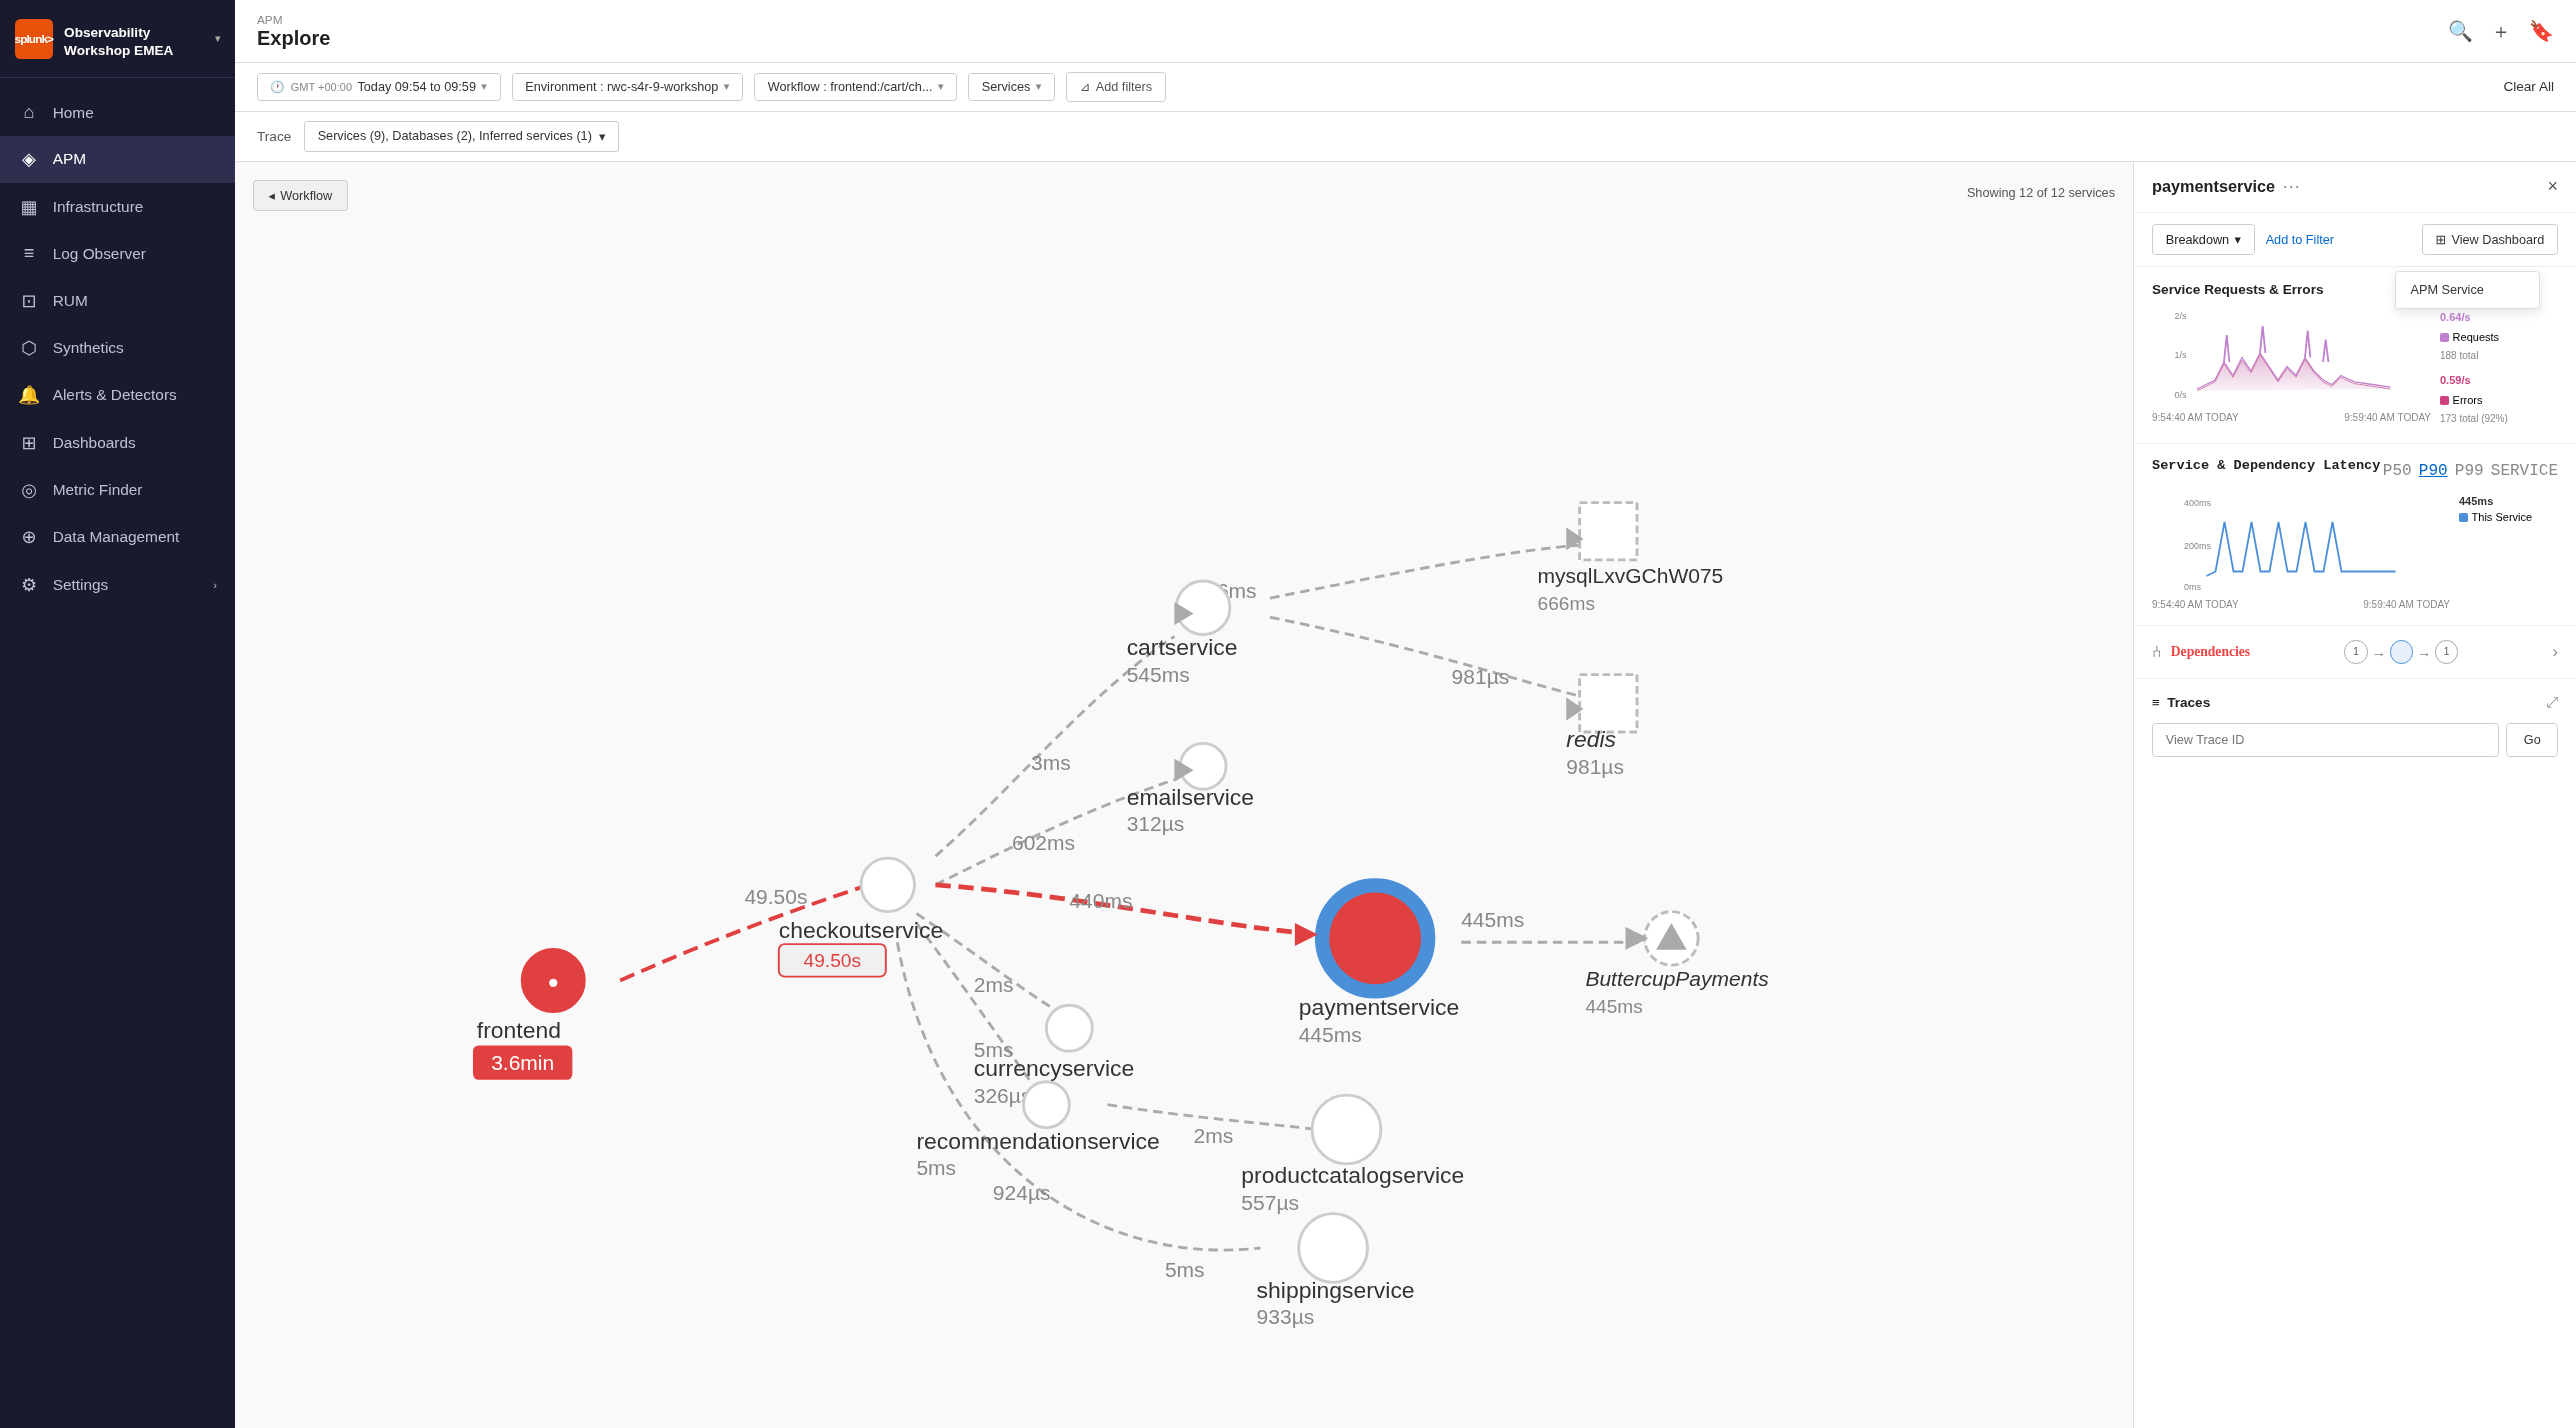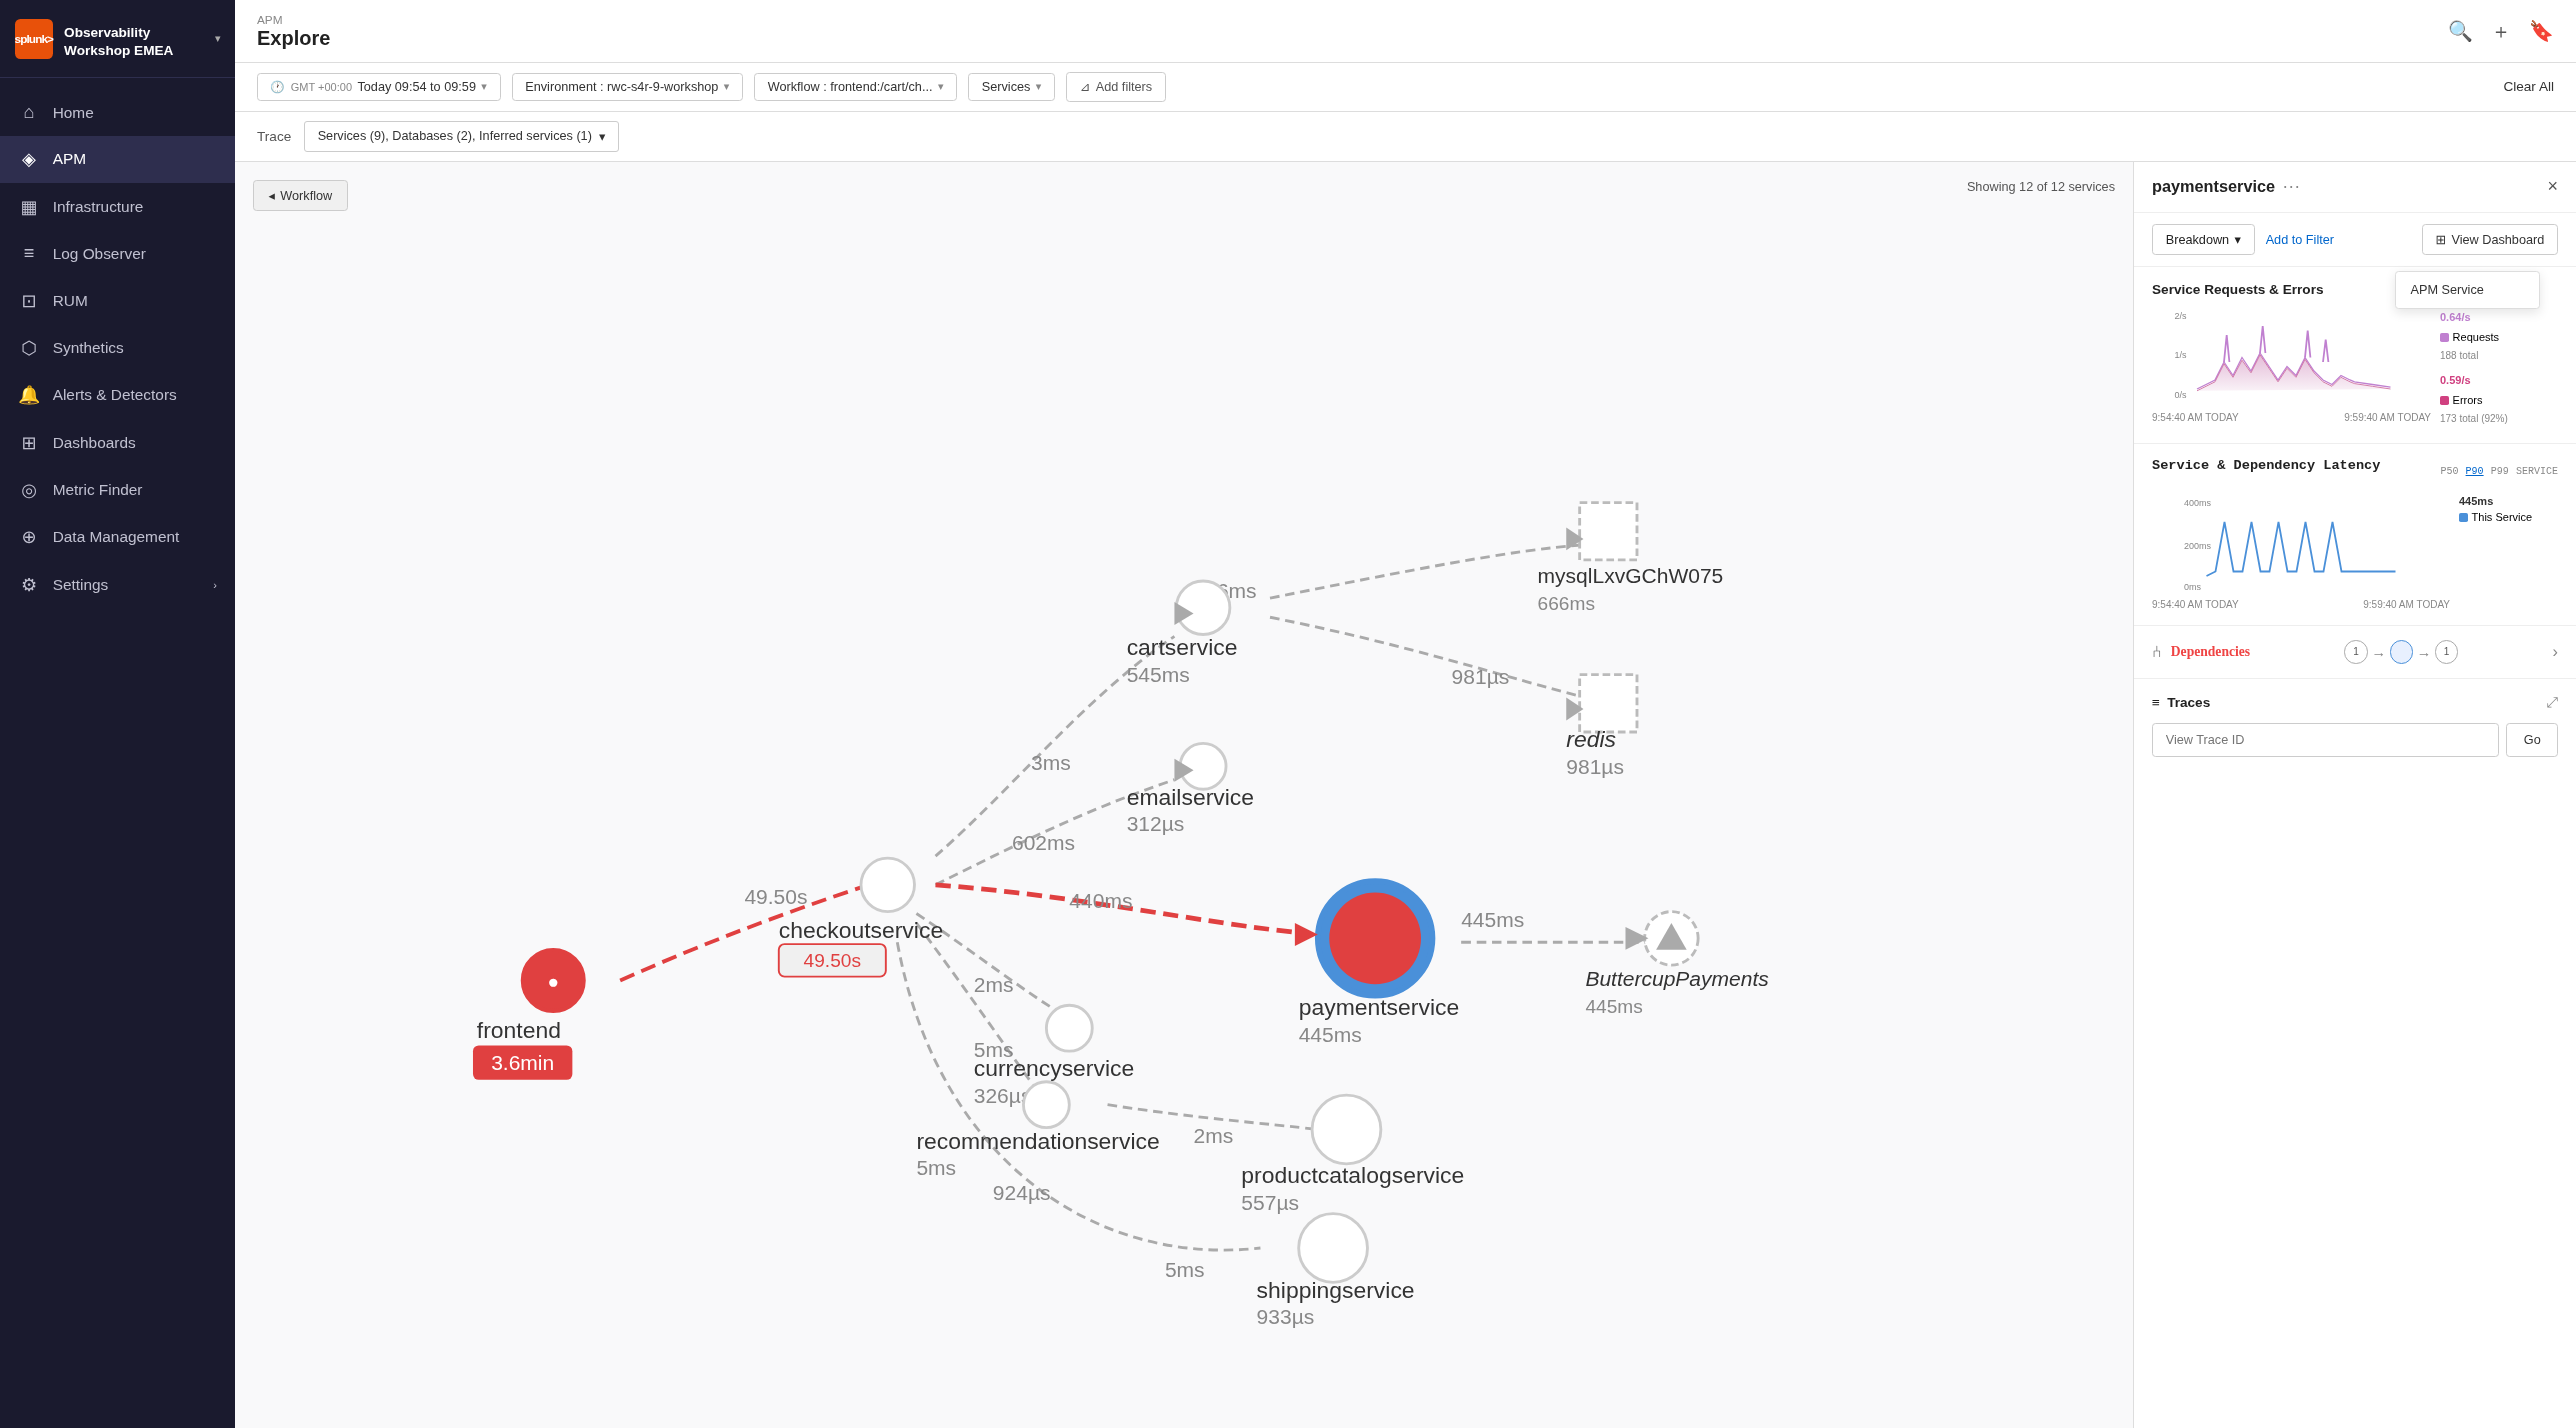--- a/index.html
+++ b/index.html
@@ -89,21 +89,21 @@
     .map-area {
       flex: 1; position: relative; background: #f9f9fa; padding: 18px;
       overflow: hidden;
     }
     .overview-btn {
       display: inline-flex; align-items: center; gap: 5.4px; padding: 7.2px 14.5px;
       border: 0.9px solid #ccc; border-radius: 3.6px; background: #f0f0f0;
       font-size: 12.7px; cursor: pointer; color: #333; margin-bottom: 14.5px;
     }
     .showing-label {
-      position: absolute; top: 18px; right: 18px; font-size: 12.7px; color: #555;
+      position: absolute; top: 24px; right: 18px; font-size: 12.7px; color: #555;
     }
 
     
     .map-svg { width: 100%; height: calc(100% - 45px); }
 
     
     .right-panel {
       width: 443px; background: #fff; border-left: 0.9px solid #ddd;
       display: flex; flex-direction: column; overflow-y: auto;
     }
@@ -502,21 +502,21 @@
               <span>Errors</span>
             </div>
             <div style="color:#888;font-size:10px;">173 total (92%)</div>
           </div>
         </div>
       </div>
 
       <div class="panel-section">
         <div style="display:flex;align-items:center;justify-content:space-between;margin-bottom:11px;font-family:Liberation Mono, monospace;">
           <span class="section-title">Service &amp; Dependency Latency</span>
-          <div style="display:flex;gap:7.2px;font-size:10px;">
+          <div style="display:flex;gap:7.2px;font-size:16px;">
             <span style="color:#888;cursor:pointer;">P50</span>
             <span style="color:#0066cc;text-decoration:underline;cursor:pointer;">P90</span>
             <span style="color:#888;cursor:pointer;">P99</span>
             <span style="color:#888;cursor:pointer;">SERVICE</span>
           </div>
         </div>
         <div style="display:flex;gap:9px;">
           <div style="flex:1;position:relative;">
             <svg width="100%" height="99" viewBox="0 0 260 110">
               <text x="0" y="12" font-size="10" fill="#888">400ms</text>

